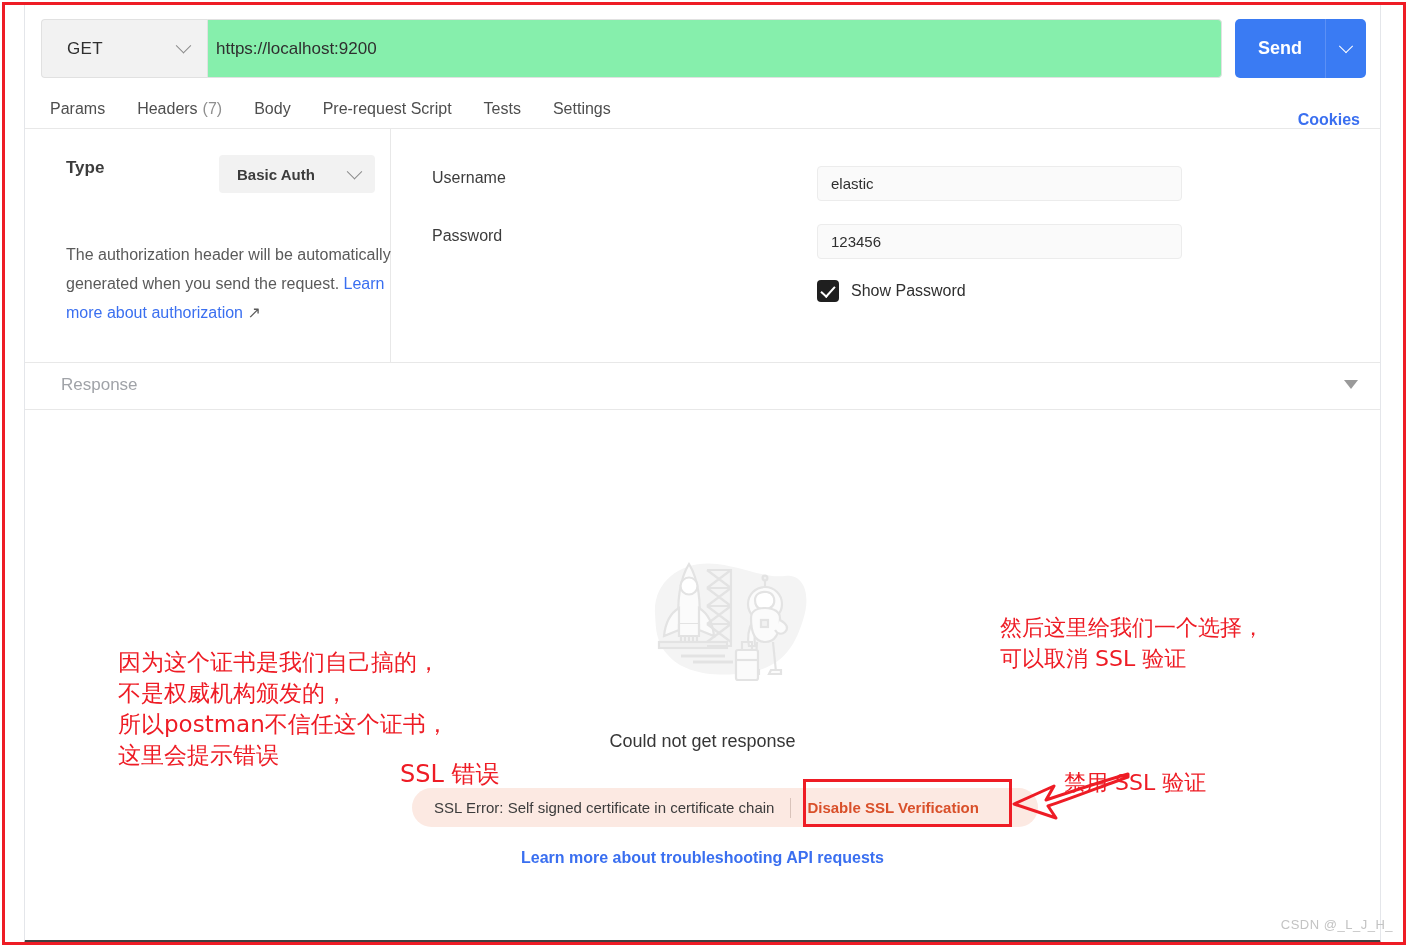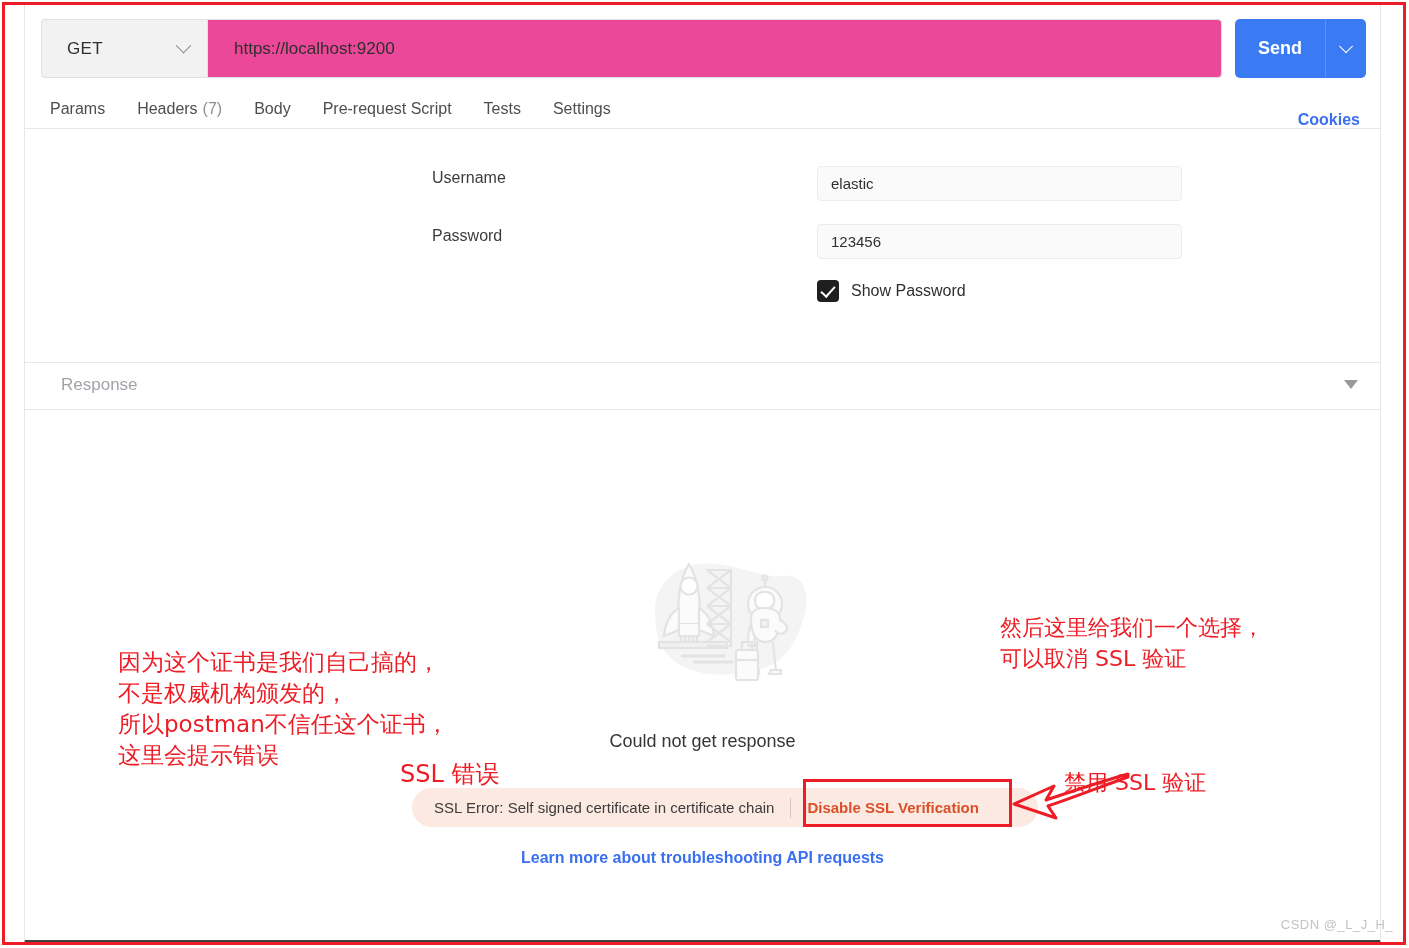--- a/index.html
+++ b/index.html
@@ -67,26 +67,26 @@
   }
   .chev {
     display: inline-block;
     width: 11px; height: 11px;
     border-right: 1.6px solid #8b8b8b;
     border-bottom: 1.6px solid #8b8b8b;
     transform: rotate(45deg) translate(-2px,-2px);
   }
   .url-input {
     flex: 1;
-    background: #ec4899;
+    background: #86efac;
     border: 1px solid #e1e1e1;
     border-radius: 0 4px 4px 0;
     display: flex;
     align-items: center;
-    padding: 0 26px;
+    padding: 0 8px;
     font-size: 17px;
     color: #2f2f2f;
     cursor: text;
   }
   .send-group {
     margin-left: 13px;
     display: flex;
     width: 131px;
     border-radius: 5px;
     overflow: hidden;
@@ -454,20 +454,30 @@
       </div>
       <div class="tab">
         <span>Settings</span>
       </div>
       <div class="cookies-link">Cookies</div>
     </div>
     <div class="tabs-underline"></div>
 
     <div class="auth-area">
 
+      <div class="auth-left">
+        <div class="type-label">Type</div>
+        <div class="type-dropdown">
+          <span class="t-label">Basic Auth</span>
+          <span class="chev"></span>
+        </div>
+        <div class="auth-desc">
+          <span>The authorization header will be automatically generated when you send the request. </span><a>Learn more about authorization</a><span> ↗</span>
+        </div>
+      </div>
 
       <div class="auth-right">
         <div class="field-label" style="left:40px; top:40px;">Username</div>
         <div class="field-input" style="left:425px; top:37px;" title="Username">elastic</div>
 
         <div class="field-label" style="left:40px; top:98px;">Password</div>
         <div class="field-input" style="left:425px; top:95px;" title="Password">123456</div>
 
         <div class="checkbox-row">
           <span class="checkbox"></span>

